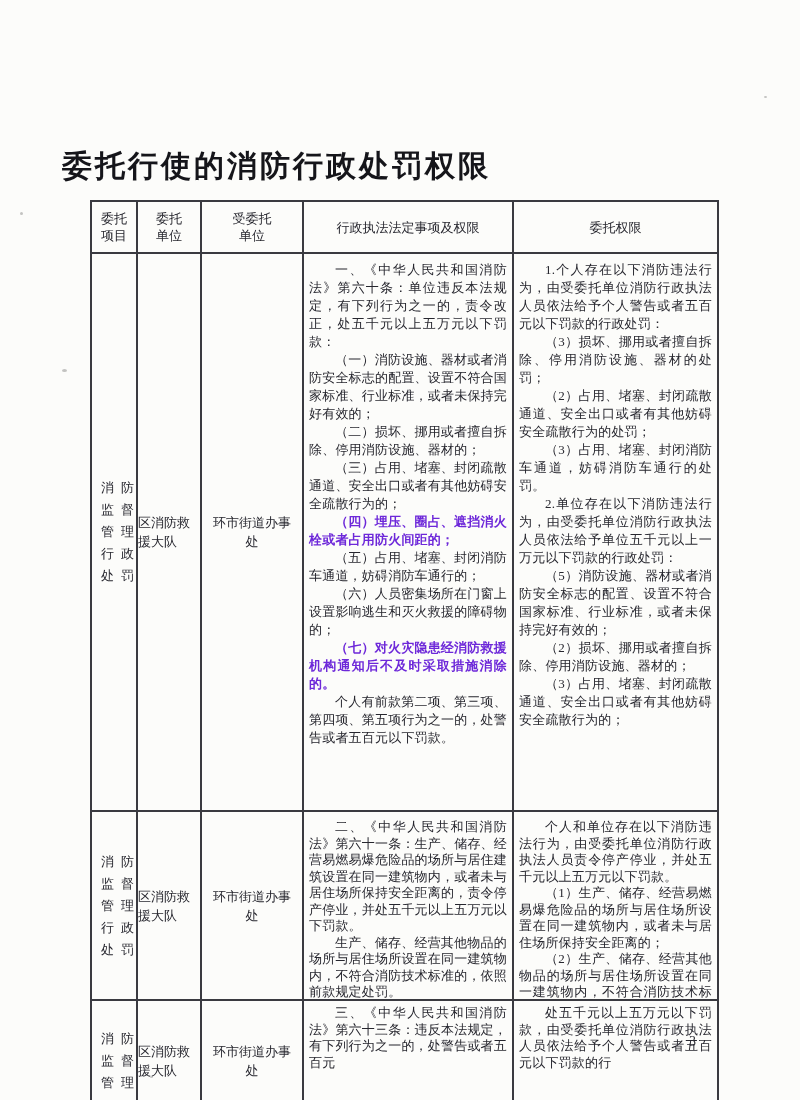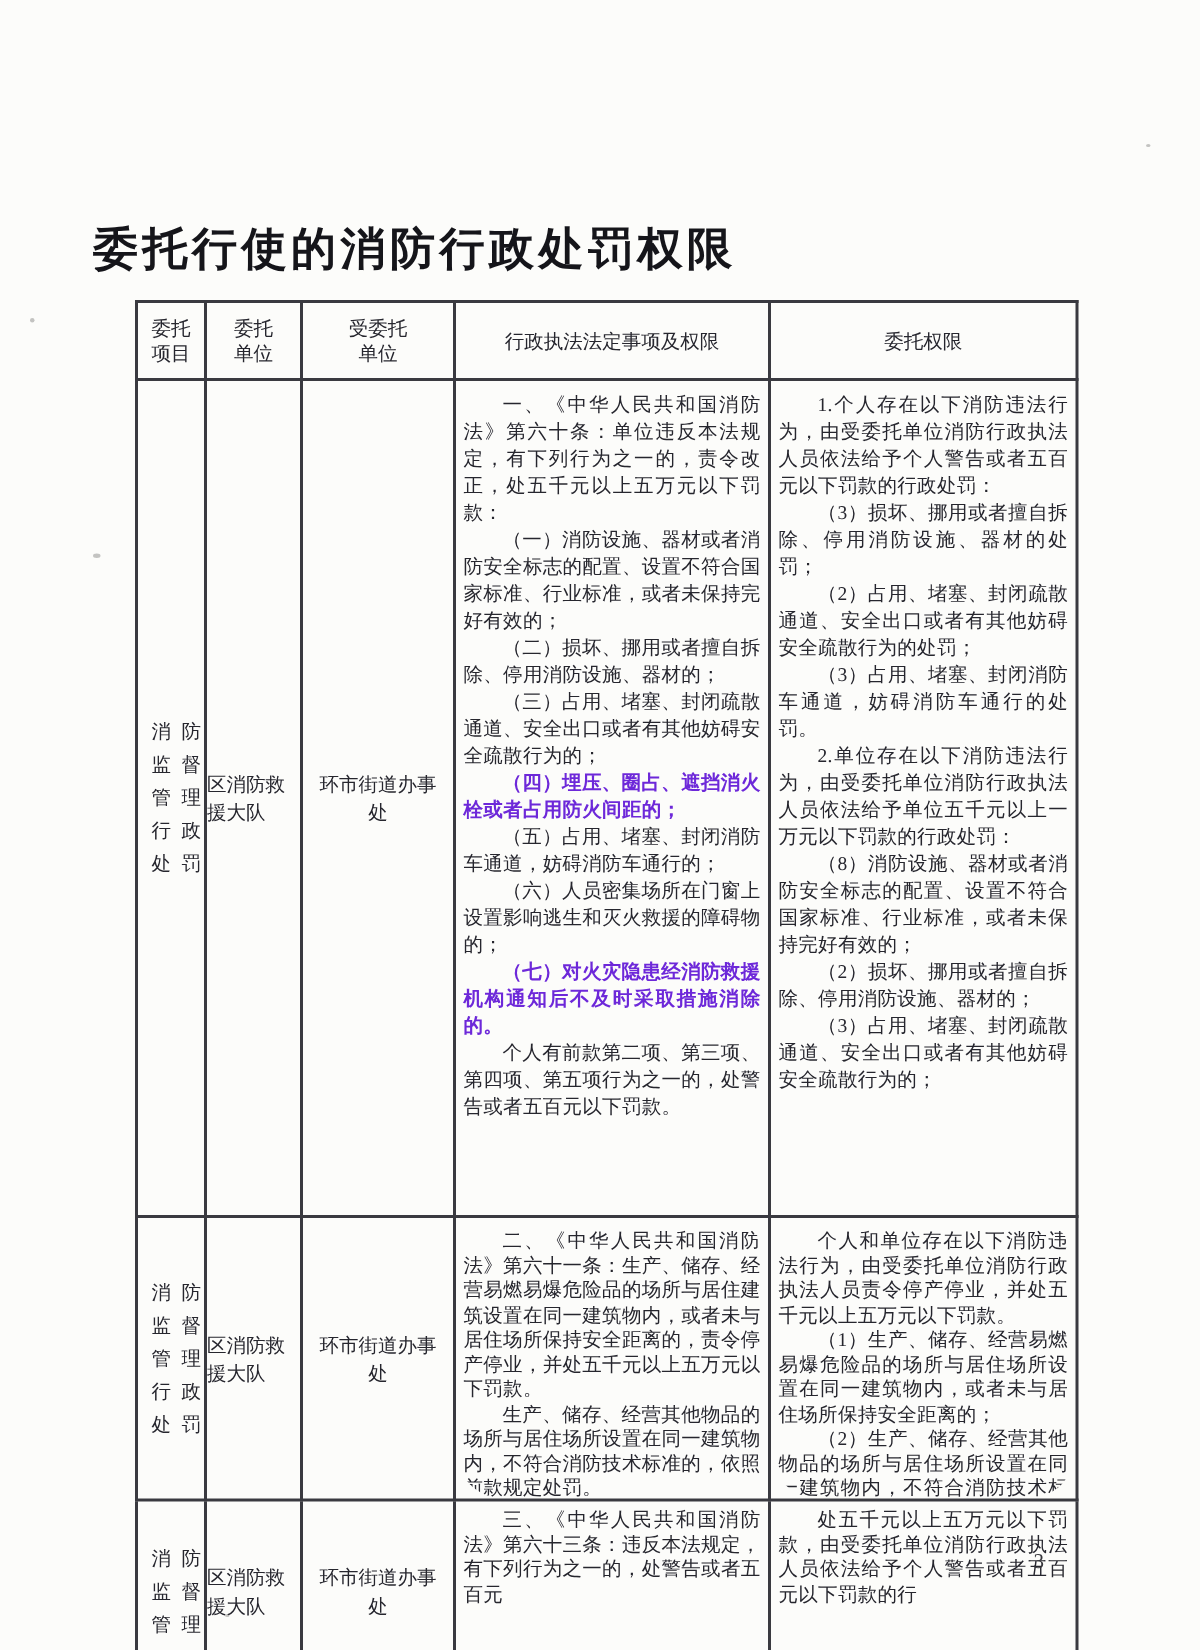--- a/index.html
+++ b/index.html
@@ -54,21 +54,21 @@
     letter-spacing:7px;line-height:22px;
     text-align:center;
   }
   .unit2{margin:0 auto;width:64px;line-height:19px;text-align:left;}
   .unit3{margin:11px auto;width:84px;line-height:19px;text-align:center;}
 
   
   td.celltext{vertical-align:top;}
   .clip{overflow:hidden;padding:7px 5px 0 5px;box-sizing:border-box;}
   .r1 .clip{height:556px;}
-  .r2 .clip{height:187px;border-radius:32px;}
+  .r2 .clip{height:187px;}
   .r3 .clip{height:120px;padding-top:4px;}
   .clip p{
     margin:0;
     text-align:justify;
     text-indent:2em;
     font-size:13px;
     line-height:18px;
     letter-spacing:0.2px;
   }
   .r2 .clip p,.r3 .clip p{line-height:16.5px;}
@@ -142,21 +142,21 @@
           <p>个人有前款第二项、第三项、第四项、第五项行为之一的，处警告或者五百元以下罚款。</p>
         </div>
       </td>
       <td class="celltext">
         <div class="clip">
           <p>1.个人存在以下消防违法行为，由受委托单位消防行政执法人员依法给予个人警告或者五百元以下罚款的行政处罚：</p>
           <p>（3）损坏、挪用或者擅自拆除、停用消防设施、器材的处罚；</p>
           <p>（2）占用、堵塞、封闭疏散通道、安全出口或者有其他妨碍安全疏散行为的处罚；</p>
           <p>（3）占用、堵塞、封闭消防车通道，妨碍消防车通行的处罚。</p>
           <p>2.单位存在以下消防违法行为，由受委托单位消防行政执法人员依法给予单位五千元以上一万元以下罚款的行政处罚：</p>
-          <p>（8）消防设施、器材或者消防安全标志的配置、设置不符合国家标准、行业标准，或者未保持完好有效的；</p>
+          <p>（5）消防设施、器材或者消防安全标志的配置、设置不符合国家标准、行业标准，或者未保持完好有效的；</p>
           <p>（2）损坏、挪用或者擅自拆除、停用消防设施、器材的；</p>
           <p>（3）占用、堵塞、封闭疏散通道、安全出口或者有其他妨碍安全疏散行为的；</p>
 
         </div>
       </td>
     </tr>
 
     <tr class="r2">
       <td class="cellc">
         <div class="vstack">消防监督管理行政处罚</div>

